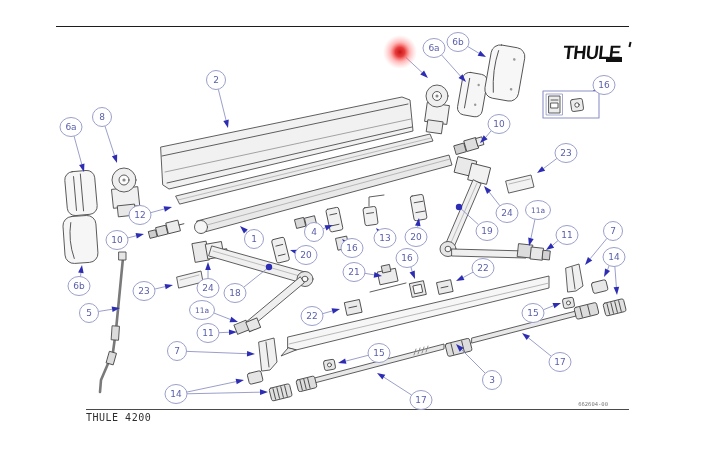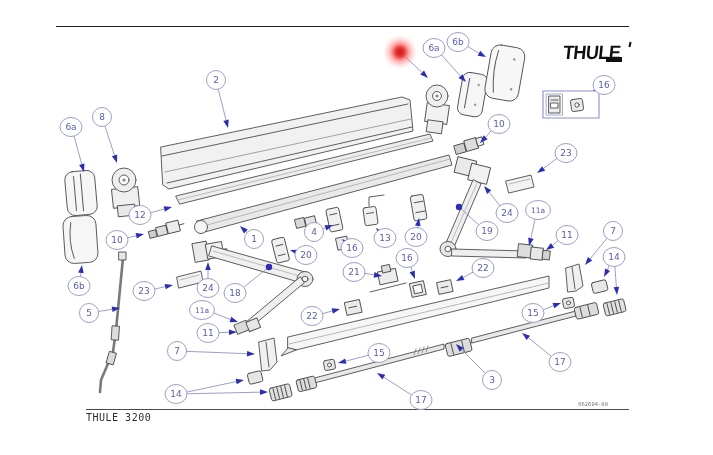--- a/index.html
+++ b/index.html
@@ -19,21 +19,21 @@
   svg{position:absolute;left:0;top:0;}
   svg text{font-family:"DejaVu Sans",sans-serif;}
 </style>
 </head>
 <body>
 
 <div class="sheet">
 
   <div class="frame-top"></div>
   <div class="frame-bottom"></div>
-  <div class="sheet-title">THULE 3200</div>
+  <div class="sheet-title">THULE 4200</div>
   <div class="doc-number">662604-00</div>
 
   <div class="logo">
     <span class="logo-text">THULE</span>
     <span class="logo-bar"></span>
     <span class="logo-tick"></span>
   </div>
 
   <svg width="713" height="455" viewBox="0 0 713 455">
     <defs>

